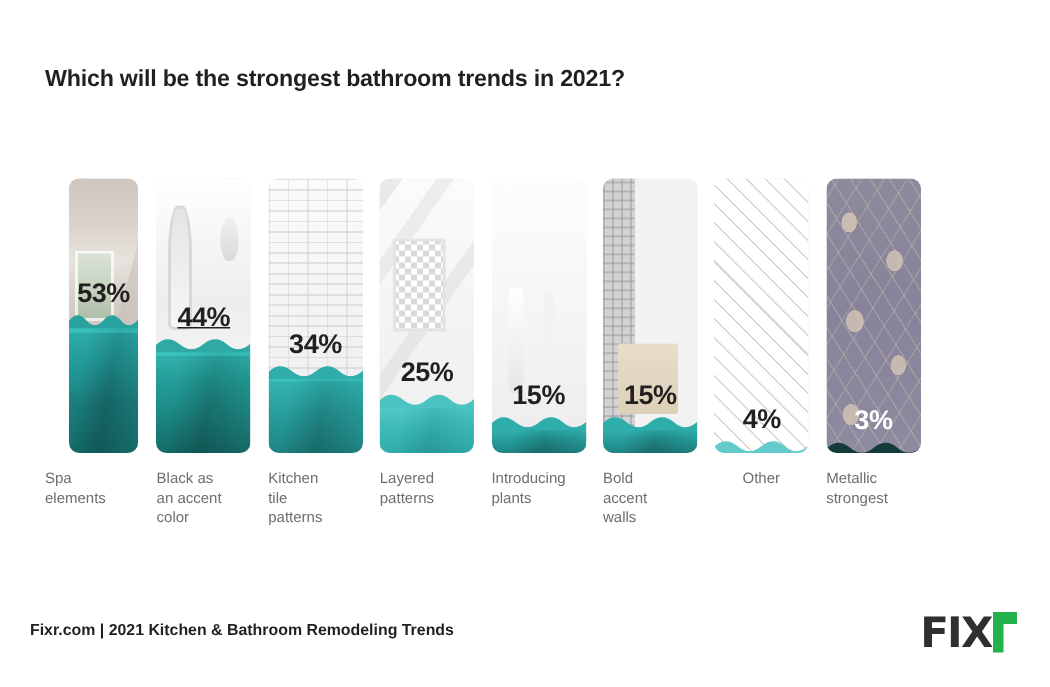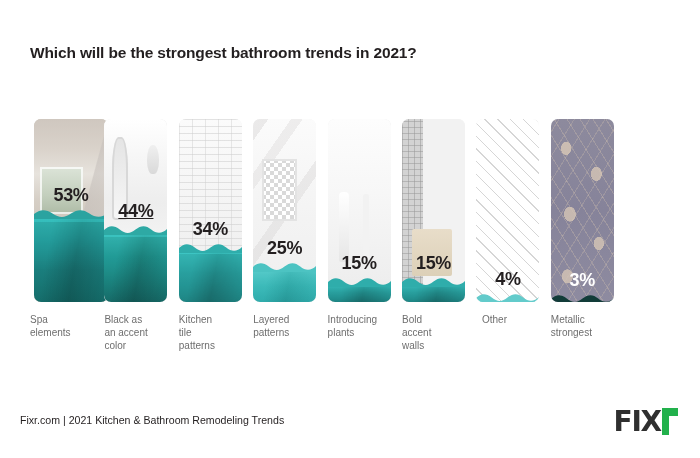--- a/index.html
+++ b/index.html
@@ -185,21 +185,21 @@
   
   .cat{
     position:absolute;top:313px;
     font-size:10px;line-height:13.2px;color:#6e6e6e;
     font-weight:normal;
   }
 
   
   .footer{
     position:absolute;left:20px;top:414px;
-    font-size:10.6px;color:#231f20;white-space:nowrap;
+    font-size:10.6px;color:#231f20;white-space:nowrap;font-weight:bold;
   }
   .logo{
     position:absolute;right:22px;top:408px;
     display:flex;align-items:flex-start;
   }
   .logo .fix{
     font-size:28px;font-weight:bold;color:#2f2f2f;
     letter-spacing:-1.2px;line-height:28px;
     font-family:"DejaVu Sans", sans-serif;
   }
@@ -213,21 +213,21 @@
   .logo .r-mark i.h{left:0;top:0;width:16px;height:8px;}
 </style>
 </head>
 <body>
 
 <div class="canvas">
 
   <div class="title">Which will be the strongest bathroom trends in 2021?</div>
 
   <div class="chart" id="chart">
-      <div class="bar-slot" style="left: 4px; width: 46px; padding-left: 28px;">
+      <div class="bar-slot" style="left: 16px; width: 46px;">
         <div class="bar">
           <div class="ph ph-spa"></div>
           <div class="water tint-dark" style="height: 94px;">
             <div class="body"></div>
             <svg class="wave" viewBox="0 0 63 11" preserveAspectRatio="none">
               <path d="M0,6 C5,1 10,1 15.75,5.5 C21.5,10 26,10 31.5,5.5 C37,1 42,1 47.25,5.5 C52.5,10 58,10 63,5 L63,11 L0,11 Z"></path>
             </svg>
           </div>
         </div>
         <div class="value" style="bottom: 96px;">53%</div>
@@ -348,20 +348,20 @@
     </div>
     <div class="cat" style="left: 402px; width: 69px;">
       <div>Bold</div>
       <div>accent</div>
       <div>walls</div>
     </div>
     <div class="cat" style="left: 327.6px; width: 69px;">
       <div>Introducing</div>
       <div>plants</div>
     </div>
-    <div class="cat" style="left: 482px; width: 69px;">
+    <div class="cat" style="left: 495px; width: 69px;">
       <div>Other</div>
     </div>
     <div class="cat" style="left: 550.8px; width: 69px;">
       <div>Metallic</div>
       <div>strongest</div>
     </div>
   </div>
 
 </body></html>

